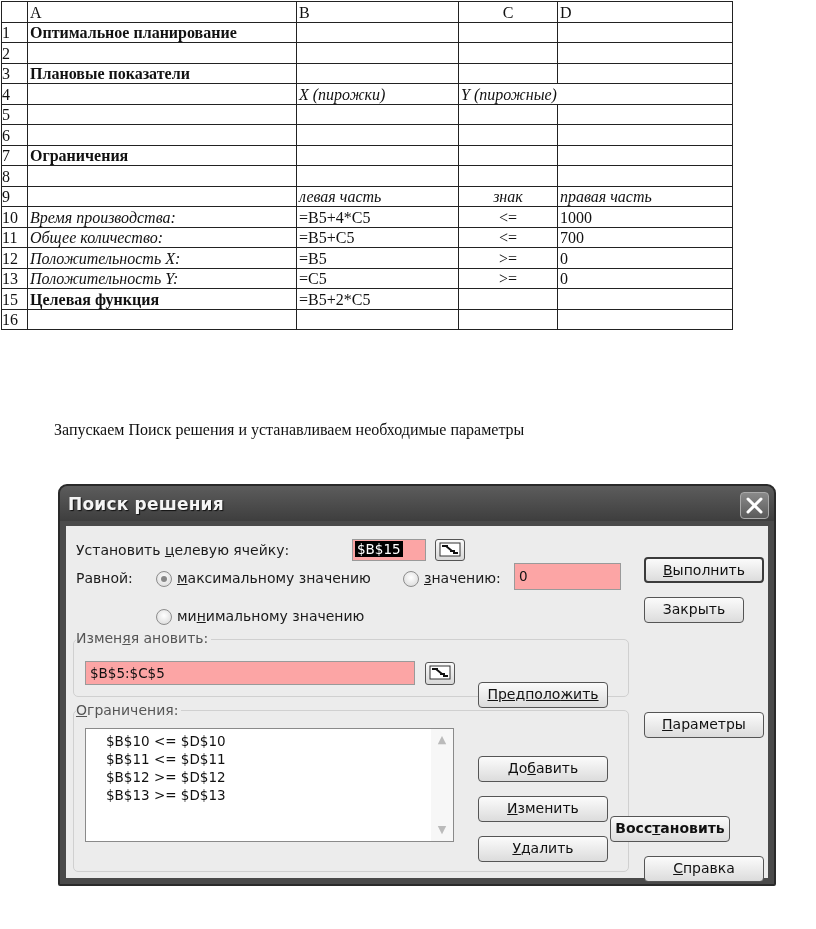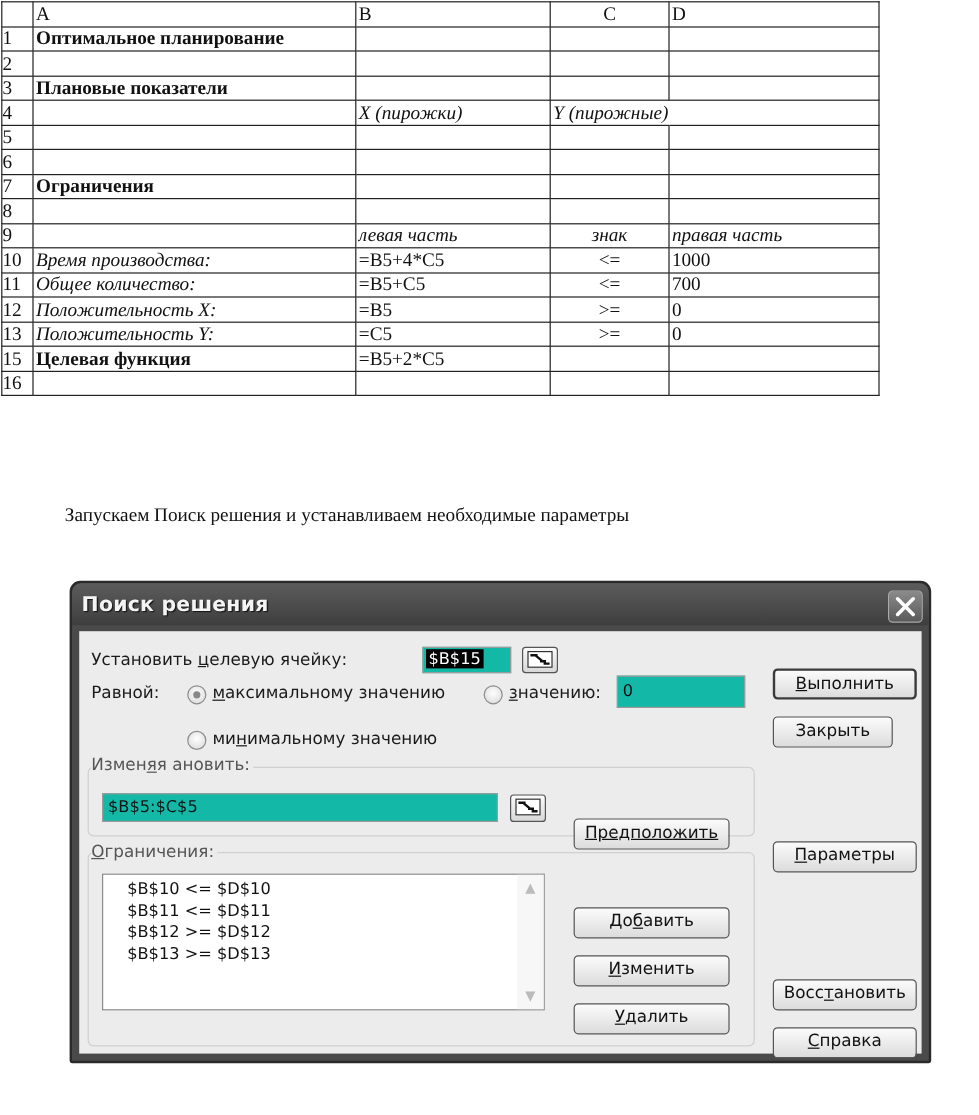--- a/index.html
+++ b/index.html
@@ -21,21 +21,21 @@
   .dlg { position: absolute; left: 58px; top: 484px; width: 718px; height: 402px; background: #4a4a4a; border-radius: 9px 9px 2px 2px; border: 2px solid #2a2a2a; box-sizing: border-box; font-family: "DejaVu Sans", sans-serif; }
   .titlebar { position: absolute; left: 0; top: 0; right: 0; height: 35px; background: linear-gradient(#5c5c5c, #3e3e3e); border-radius: 8px 8px 0 0; }
   .title { position: absolute; left: 8px; top: 8px; color: #f4f4f4; font-size: 17px; font-weight: bold; letter-spacing: 0.2px; text-shadow: 1px 1px 1px #111; }
   .closebtn { position: absolute; right: 5px; top: 6px; width: 29px; height: 27px; border: 1px solid #aaa; border-radius: 4px; background: linear-gradient(#8a8a8a, #5a5a5a); box-sizing: border-box; }
   .closebtn svg { position: absolute; left: 4px; top: 3px; }
   .client { position: absolute; left: 6px; top: 40px; right: 6px; bottom: 6px; background: #ececec; }
 
   .lbl { position: absolute; font-size: 14px; color: #1a1a1a; white-space: nowrap; }
   .u { text-decoration: underline; }
 
-  .inp { position: absolute; background: #14b8a6; border: 1px solid #9a9a9a; box-sizing: border-box; font-size: 13.5px; padding: 2px 4px; color: #111; white-space: nowrap; }
+  .inp { position: absolute; background: #fca5a5; border: 1px solid #9a9a9a; box-sizing: border-box; font-size: 13.5px; padding: 2px 4px; color: #111; white-space: nowrap; }
   .inp.sel span { background: #000; color: #fff; padding: 0 2px; }
   .refbtn { position: absolute; width: 30px; height: 22px; background: linear-gradient(#fafafa, #d8d8d8); border: 1.5px solid #555; border-radius: 3px; box-sizing: border-box; }
   .refbtn svg { position: absolute; left: 3px; top: 2px; }
 
   .radio { position: absolute; width: 16px; height: 16px; border-radius: 50%; border: 1px solid #8c8c8c; background: radial-gradient(circle at 50% 40%, #ffffff, #d6d6d6); box-sizing: border-box; }
   .radio.on::after { content: ""; position: absolute; left: 4px; top: 4px; width: 6px; height: 6px; border-radius: 50%; background: #888; }
 
   .btn { position: absolute; height: 26px; border: 1.5px solid #555; border-radius: 4px; background: linear-gradient(#fbfbfb, #dcdcdc); box-sizing: border-box; font-size: 14px; text-align: center; line-height: 23px; color: #111; white-space: nowrap; margin-top: 20px; }
   .btn.def { border: 2px solid #3b3b3b; }
 
@@ -235,17 +235,17 @@
         <div class="arr" style="bottom:3px;">▼</div>
       </div>
     </div>
 
     <div class="btn" style="left:412px; top:210px; width:130px;"><span>До</span><span class="u">б</span><span>авить</span></div>
     <div class="btn" style="left:412px; top:250px; width:130px;"><span></span><span class="u">И</span><span>зменить</span></div>
     <div class="btn" style="left:412px; top:290px; width:130px;"><span></span><span class="u">У</span><span>далить</span></div>
 
     <div class="btn def" style="left:578px; top:11px; width:120px;"><span></span><span class="u">В</span><span>ыполнить</span></div>
     <div class="btn" style="left:578px; top:51px; width:100px;">Закрыть</div>
-    <div class="btn" style="left:578px; top:155px; width:120px;"><span></span><span class="u">П</span><span>араметры</span></div>
-    <div class="btn" style="left:578px; top:270px; width:120px;"><span>Восс</span><span class="u">т</span><span>ановить</span></div>
+    <div class="btn" style="left:578px; top:166px; width:120px;"><span></span><span class="u">П</span><span>араметры</span></div>
+    <div class="btn" style="left:544px; top:270px; width:120px;font-weight:bold;"><span>Восс</span><span class="u">т</span><span>ановить</span></div>
     <div class="btn" style="left:578px; top:310px; width:120px;"><span></span><span class="u">С</span><span>правка</span></div>
   </div>
 </div>
 
 </body></html>

